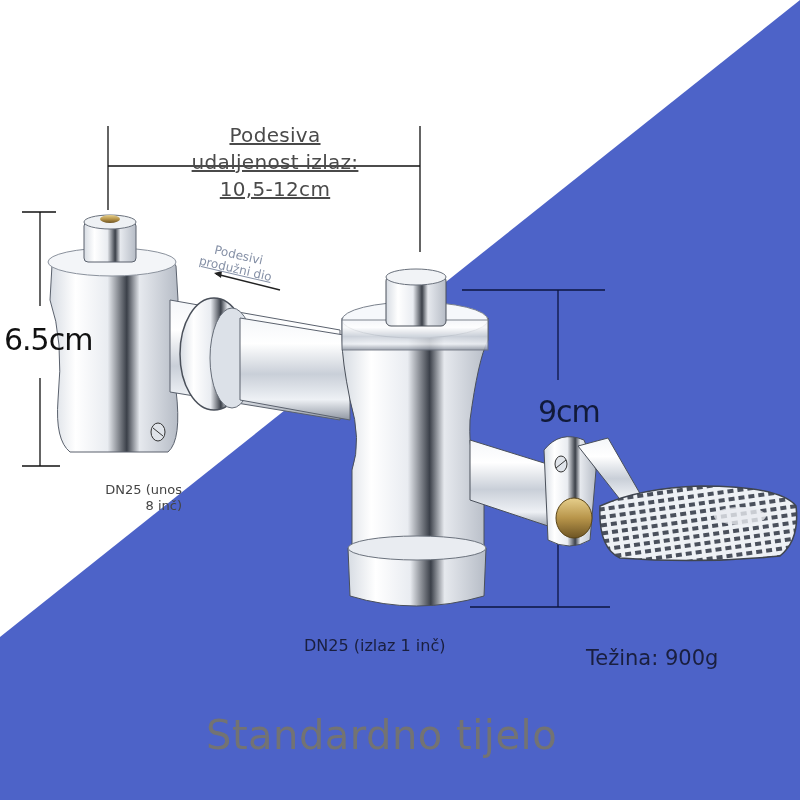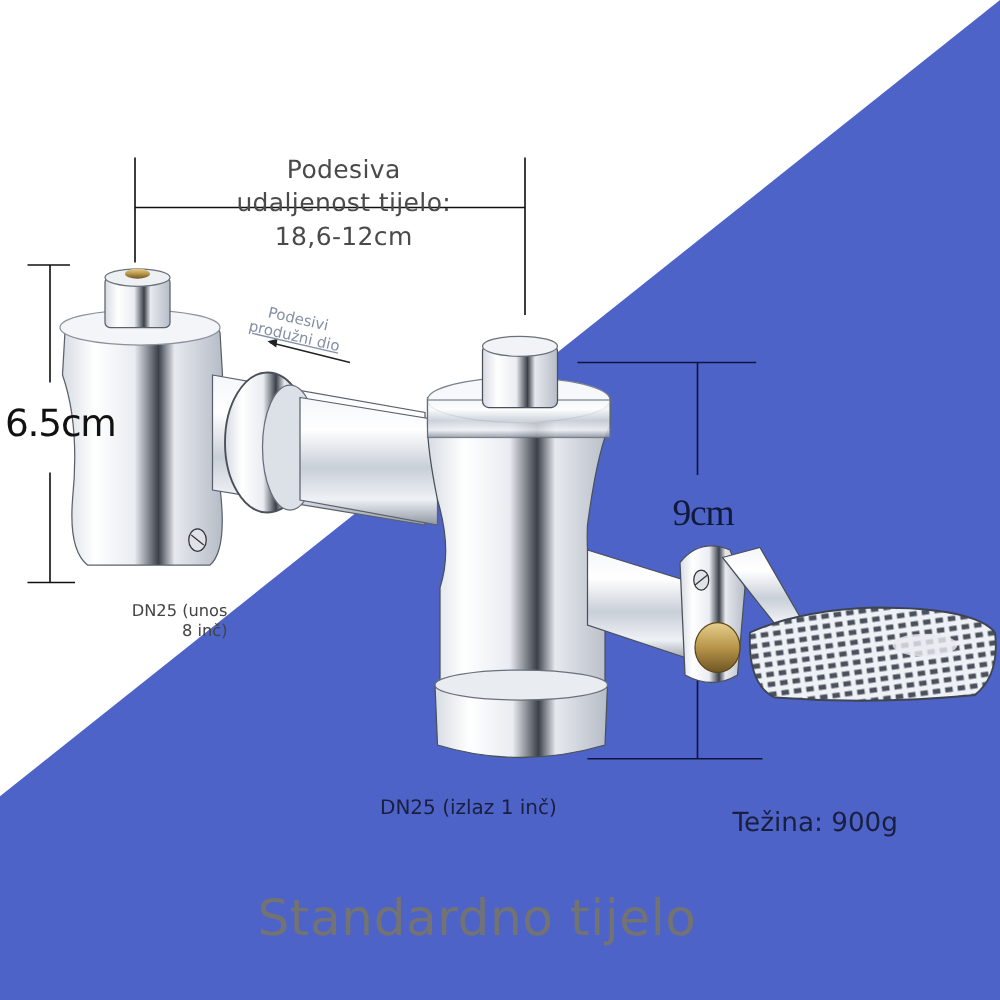--- a/index.html
+++ b/index.html
@@ -1,25 +1,25 @@
 <!DOCTYPE html>
 <html><head>
   <meta charset="utf-8">
   <style>
     html, body { margin: 0; padding: 0; }
     body { width: 800px; height: 800px; overflow: hidden; background: #ffffff; font-family: "DejaVu Sans", sans-serif; }
     .stage { position: relative; width: 800px; height: 800px; overflow: hidden; background: #ffffff; }
     .bg-svg { position: absolute; left: 0; top: 0; width: 800px; height: 800px; }
     .label { position: absolute; white-space: nowrap; text-align: right; }
-    .top-center-label { left: 160px; top: 122px; width: 230px; text-align: center; font-size: 20px; line-height: 27px; color: #4a4a4a; letter-spacing: 0.3px; }
+    .top-center-label { left: 160px; top: 122px; width: 230px; text-align: center; font-size: 20px; line-height: 27px; color: #4a4a4a; letter-spacing: 0.3px; text-decoration: underline; }
     .ext-label { left: 204px; top: 240px; font-size: 12px; line-height: 14px; color: #8590a6; transform: rotate(13deg); transform-origin: left top; text-align: center; }
     .ext-label .u { text-decoration: underline; }
     .h65 { left: 4px; top: 322px; font-size: 30px; color: #111; letter-spacing: -1px; }
     .inlet-label { left: 82px; top: 482px; width: 100px; font-size: 13px; line-height: 16px; color: #444; }
-    .h9 { left: 538px; top: 394px; font-size: 30px; color: #111a3a; letter-spacing: -1px; font-family: Liberation Serif, serif; }
+    .h9 { left: 538px; top: 394px; font-size: 30px; color: #111a3a; letter-spacing: -1px; }
     .outlet-label { left: 304px; top: 636px; font-size: 16px; color: #1a1f3f; }
     .weight-label { left: 586px; top: 646px; font-size: 21px; color: #1a1f3f; }
     .title { left: 206px; top: 712px; font-size: 40px; color: #737373; letter-spacing: 0.5px; }
   </style>
 </head>
 <body>
 
 <div class="stage">
   <svg class="bg-svg" viewBox="0 0 800 800">
     <defs>
@@ -110,22 +110,22 @@
 
       <path d="M578,446 L608,438 L646,504 L630,512 Z" fill="url(#chromeV)" stroke="#4a505a"></path>
 
       <path d="M600,506 Q640,488 700,486 Q780,486 796,506 Q800,540 780,556 Q700,564 620,558 Q598,548 600,506 Z" fill="url(#grid)" stroke="#3f4550" stroke-width="1.5"></path>
       <ellipse cx="740" cy="516" rx="26" ry="9" fill="#e8ebf0" opacity="0.8"></ellipse>
     </g>
   </svg>
 
   <div class="label top-center-label">
     <div>Podesiva</div>
-    <div>udaljenost tijelo:</div>
-    <div>18,6-12cm</div>
+    <div>udaljenost izlaz:</div>
+    <div>10,5-12cm</div>
   </div>
 
   <div class="label ext-label">
     <div>Podesivi</div>
     <div class="u">produžni dio</div>
   </div>
 
   <div class="label h65">6.5cm</div>
 
   <div class="label inlet-label">

